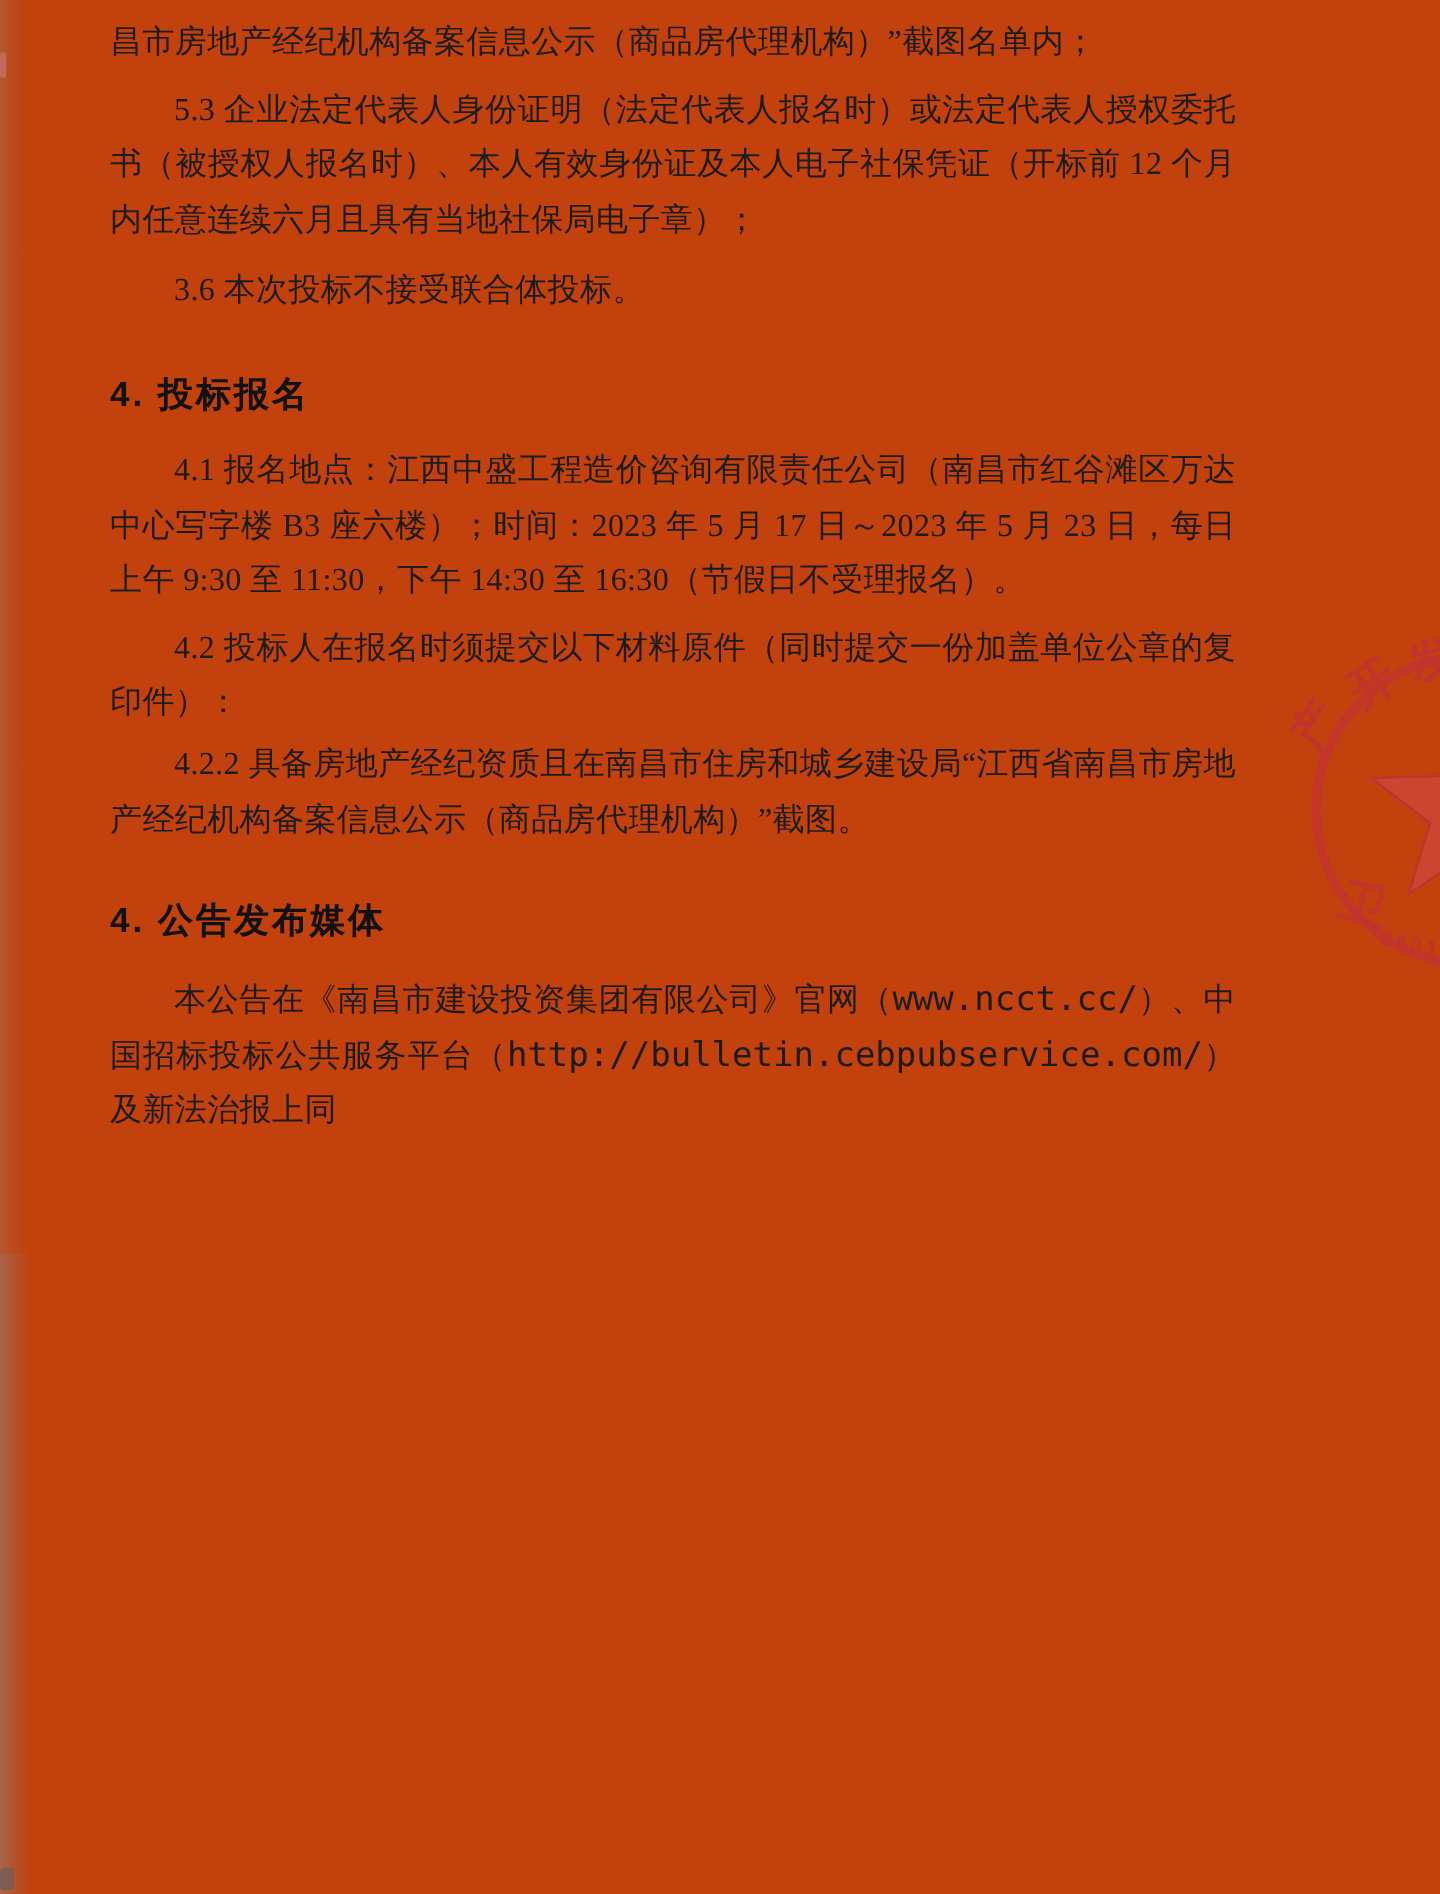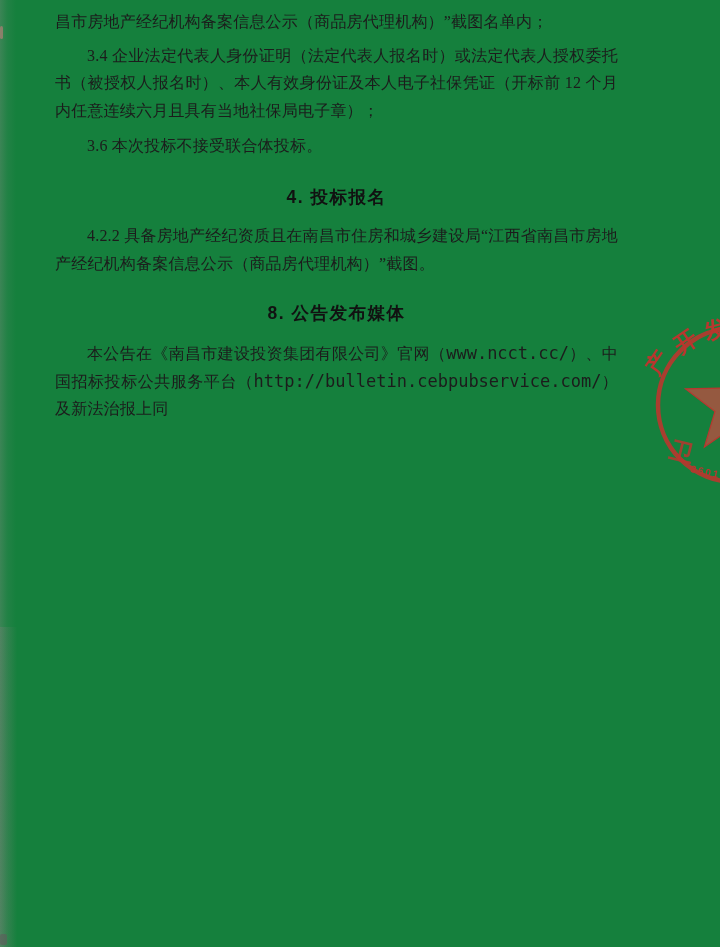--- a/index.html
+++ b/index.html
@@ -1,19 +1,19 @@
 <!DOCTYPE html>
 <html><head>
 <meta charset="utf-8">
 <style>
   html,body{margin:0;padding:0;background:#ffffff;}
   .page{
     position:relative;
     width:720px;height:947px;
-    background:#15803d;
+    background:#c2410c;
     overflow:hidden;
     font-family:"Liberation Serif","DejaVu Serif",serif;
     color:#1c1c1c;
   }
   .content{
     position:absolute;
     left:55px;top:8px;
     width:563px;
   }
   p.clause{
@@ -29,21 +29,20 @@
   p.mt-lg{margin-top:9px;}
   p.mt-md{margin-top:8px;}
   h2.sec-title{
     font-family:"Liberation Sans","DejaVu Sans",sans-serif;
     font-weight:bold;
     font-size:17.5px;
     letter-spacing:1.5px;
     color:#111;
     margin:25px 0 13px 0;
     line-height:24px;
-    text-align:center;
   }
   h2.sec-5{margin-top:27px;margin-bottom:16px;}
   h2.sec-6{margin-top:24px;margin-bottom:15px;}
   p.tight{margin-top:3px;}
   .mono{
     font-family:"DejaVu Sans Mono","Liberation Mono",monospace;
     font-size:17px;
     letter-spacing:0;
   }
   
@@ -85,36 +84,38 @@
   <div class="edge-shadow-left"></div>
   <div class="edge-shadow-corner"></div>
   <div class="edge-mark-top"></div>
   <div class="edge-mark-bottom"></div>
 
   <div class="content">
 
     <p class="clause cont">昌市房地产经纪机构备案信息公示（商品房代理机构）”截图名单内；</p>
 
 
-    <p class="clause">3.4 企业法定代表人身份证明（法定代表人报名时）或法定代表人授权委托书（被授权人报名时）、本人有效身份证及本人电子社保凭证（开标前 12 个月内任意连续六月且具有当地社保局电子章）；</p>
+    <p class="clause">5.3 企业法定代表人身份证明（法定代表人报名时）或法定代表人授权委托书（被授权人报名时）、本人有效身份证及本人电子社保凭证（开标前 12 个月内任意连续六月且具有当地社保局电子章）；</p>
 
 
     <p class="clause mt-md">3.6 本次投标不接受联合体投标。</p>
 
     <h2 class="sec-title">4. 投标报名</h2>
 
+    <p class="clause mt-lg">4.1 报名地点：江西中盛工程造价咨询有限责任公司（南昌市红谷滩区万达中心写字楼 B3 座六楼）；时间：2023 年 5 月 17 日～2023 年 5 月 23 日，每日上午 9:30 至 11:30，下午 14:30 至 16:30（节假日不受理报名）。</p>
 
+    <p class="clause">4.2 投标人在报名时须提交以下材料原件（同时提交一份加盖单位公章的复印件）：</p>
 
 
     <p class="clause tight">4.2.2 具备房地产经纪资质且在南昌市住房和城乡建设局“江西省南昌市房地产经纪机构备案信息公示（商品房代理机构）”截图。</p>
 
 
 
 
-    <h2 class="sec-title sec-6">8. 公告发布媒体</h2>
+    <h2 class="sec-title sec-6">4. 公告发布媒体</h2>
 
     <p class="clause mt-md">
       <span>本公告在《南昌市建设投资集团有限公司》官网（</span><span class="mono">www.ncct.cc/</span><span>）、中国招标投标公共服务平台（</span><span class="mono">http://bulletin.cebpubservice.com/</span><span>）及新法治报上同</span>
     </p>
 
   </div>
 
   <svg class="seal" viewBox="0 0 170 180" xmlns="http://www.w3.org/2000/svg" overflow="visible">
     <circle cx="95" cy="93" r="77" fill="none" stroke="#c2332e" stroke-width="4.5" opacity="0.9"></circle>
     <polygon points="95,41 107.3,76 144.5,76.9 115,99.5 125.6,135.1 95,114 64.4,135.1 75,99.5 45.5,76.9 82.7,76" fill="#d14843" fill-opacity="0.72" stroke="#c2332e" stroke-width="1.2"></polygon>

